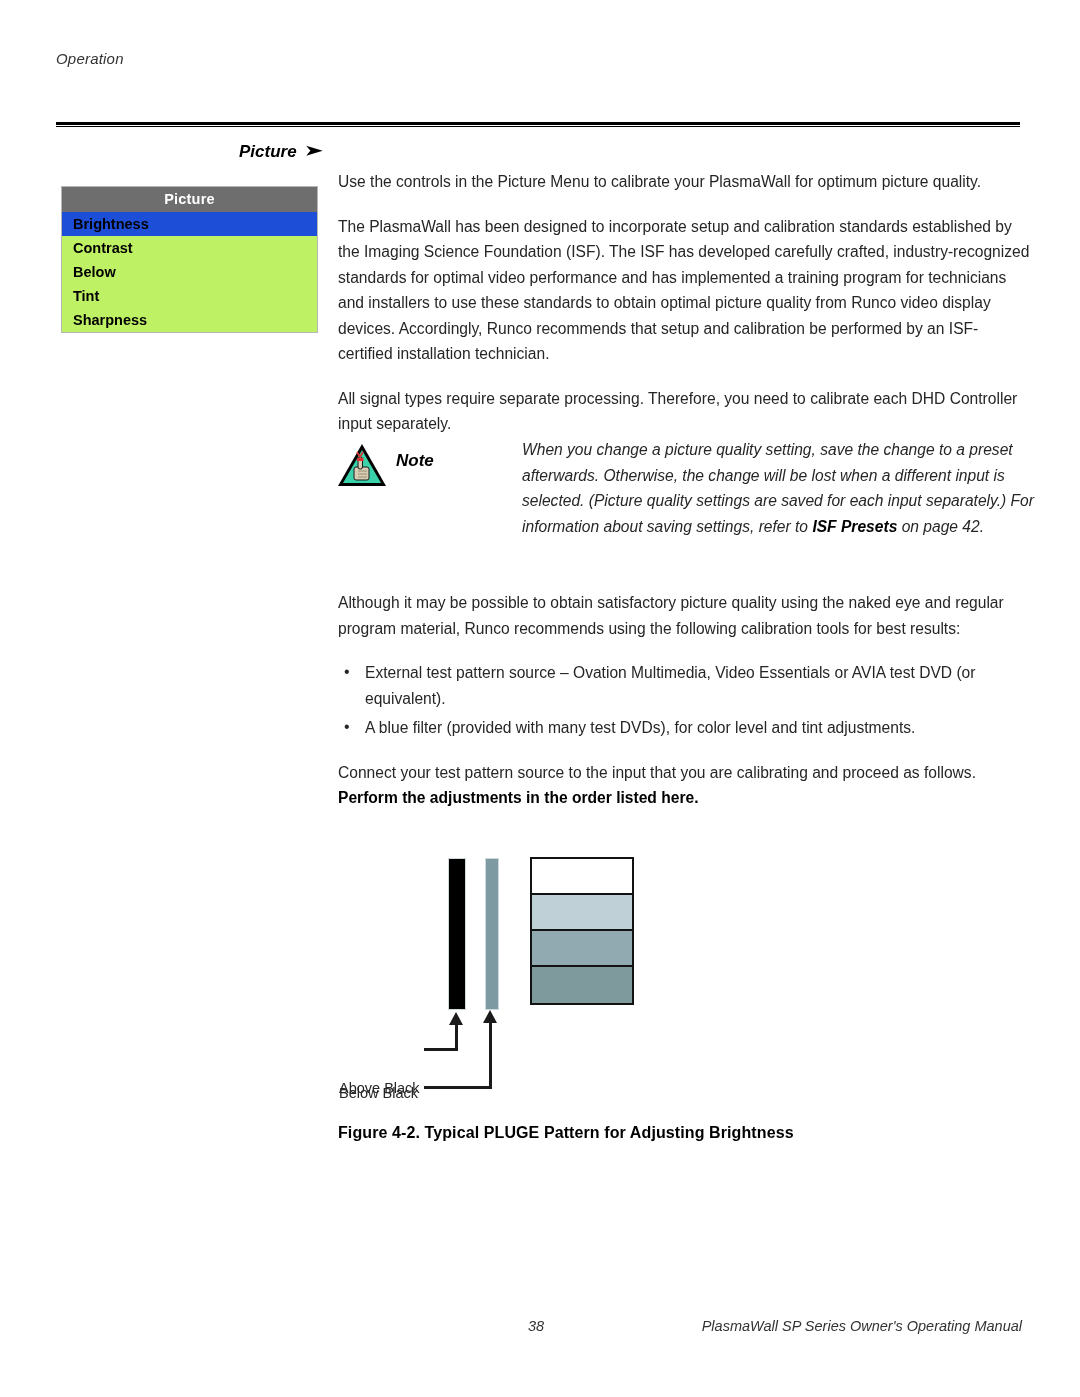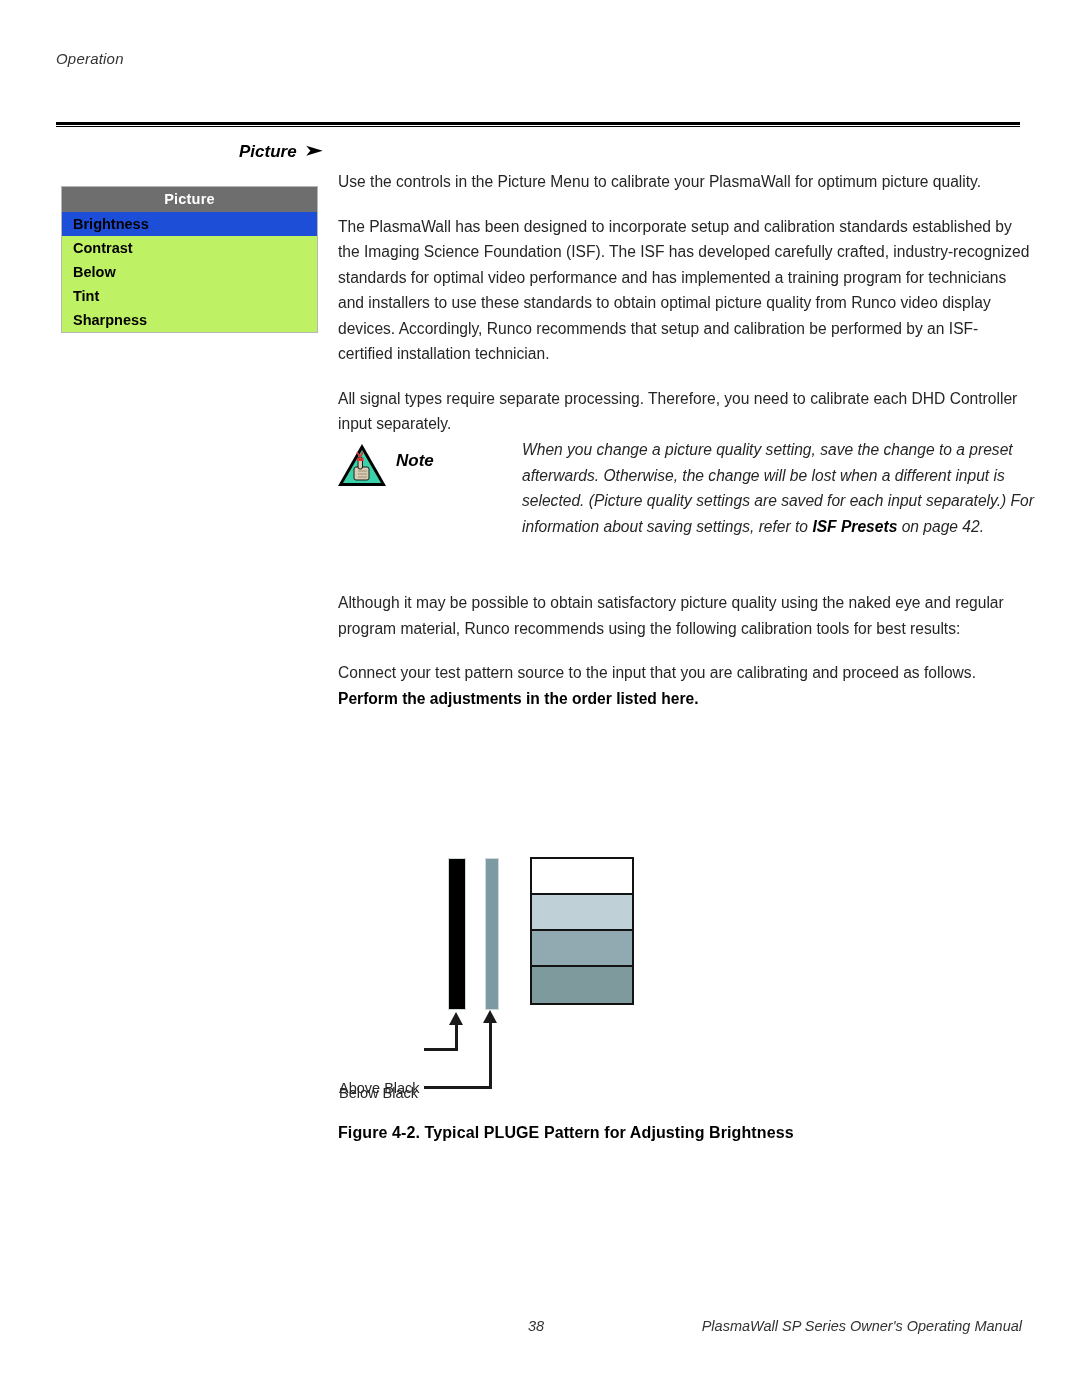--- a/index.html
+++ b/index.html
@@ -301,20 +301,24 @@
         <path d="M22 30 h9 M22 33 h9 M22 36 h9" stroke="#8d8266" stroke-width="0.8"></path>
       </g>
     </svg>
   </div>
   <div class="note-word">Note</div>
   <div class="note-text"><span>When you change a picture quality setting, save the change to a preset afterwards. Otherwise, the change will be lost when a different input is selected. (Picture quality settings are saved for each input separately.) For information about saving settings, refer to </span><b>ISF Presets</b><span> on page 42.</span></div>
 </div>
 
 <div class="main-col" style="top:561px;">
   <p class="para">Although it may be possible to obtain satisfactory picture quality using the naked eye and regular program material, Runco recommends using the following calibration tools for best results:</p>
+  <ul class="bullet-list">
+    <li>External test pattern source – Ovation Multimedia, Video Essentials or AVIA test DVD (or equivalent).</li>
+    <li>A blue filter (provided with many test DVDs), for color level and tint adjustments.</li>
+  </ul>
   <p class="para"><span>Connect your test pattern source to the input that you are calibrating and proceed as follows. </span><b>Perform the adjustments in the order listed here.</b></p>
 </div>
 
 <div class="figure-area">
 
   <div class="pluge-bar pluge-below-black" style="background:#000000;"></div>
   <div class="pluge-bar pluge-above-black" style="background:#7d99a2;"></div>
 
   <div class="pluge-steps">
     <div class="pluge-step" style="background:#ffffff;"></div>

